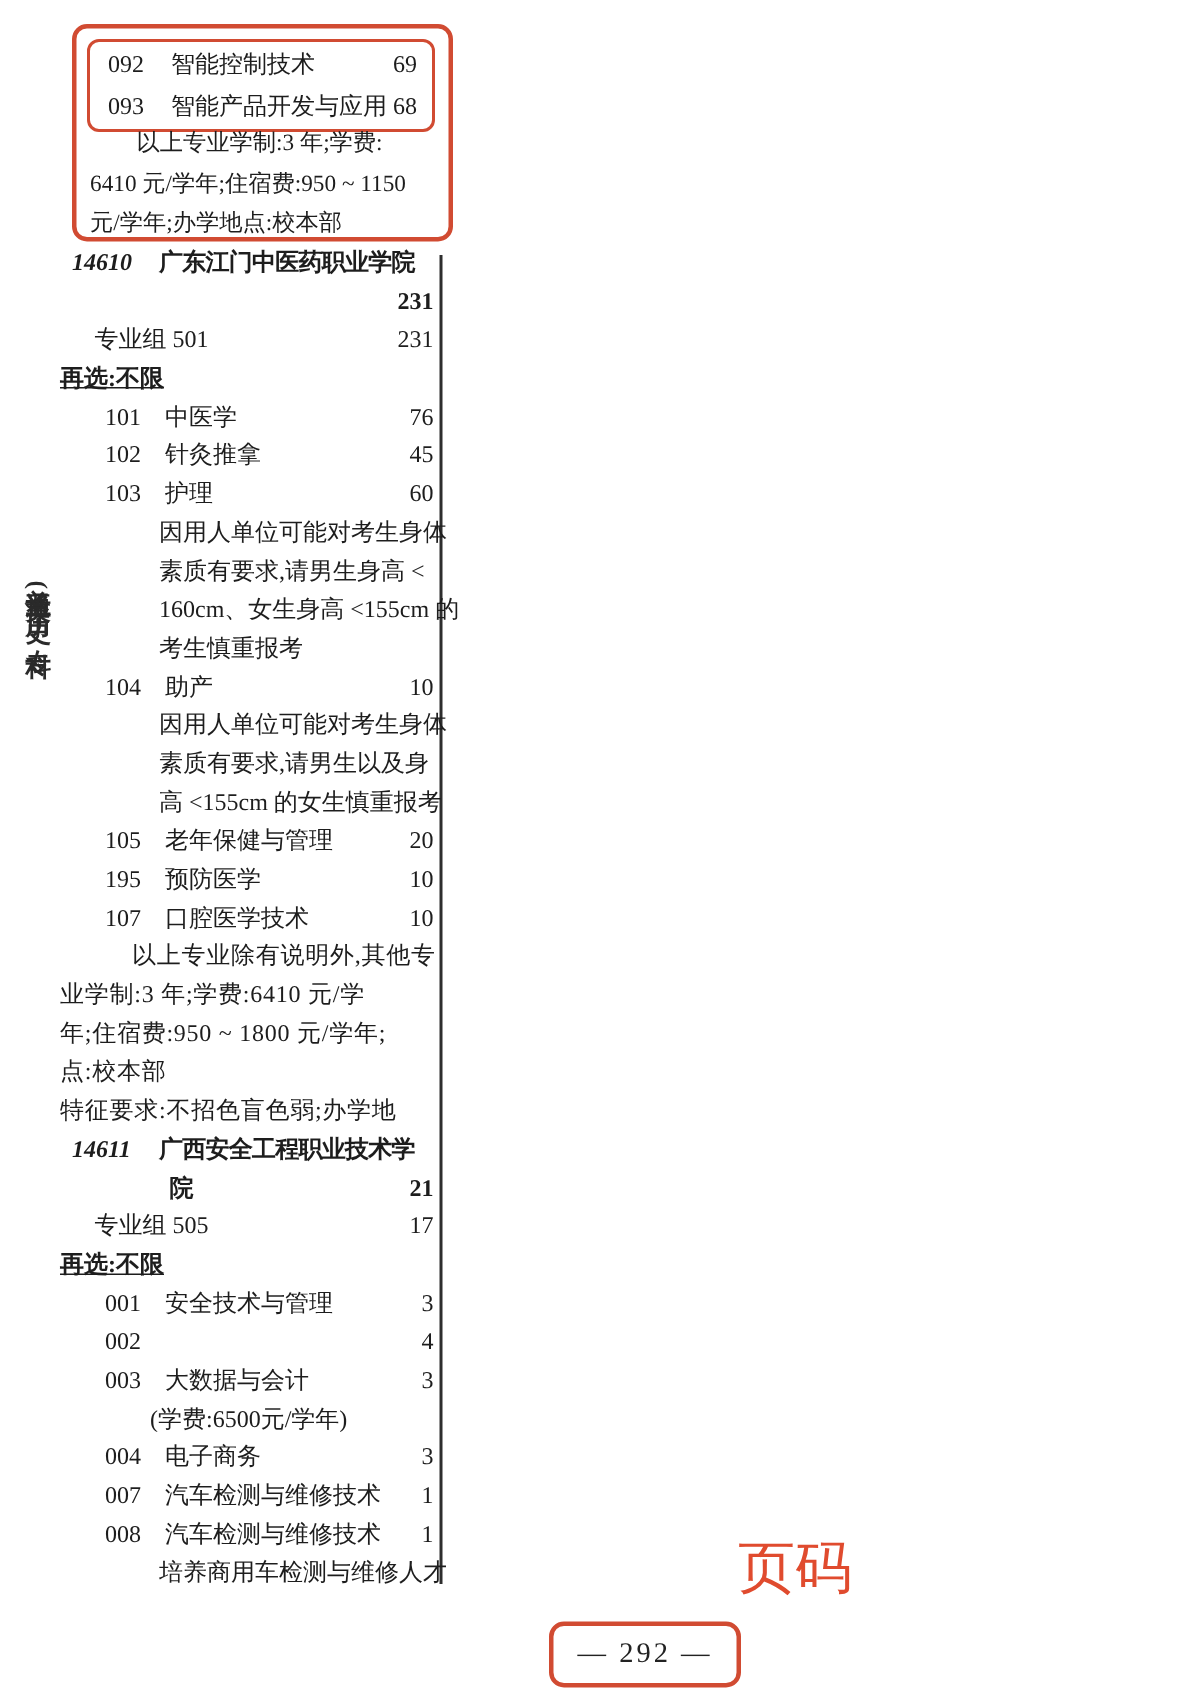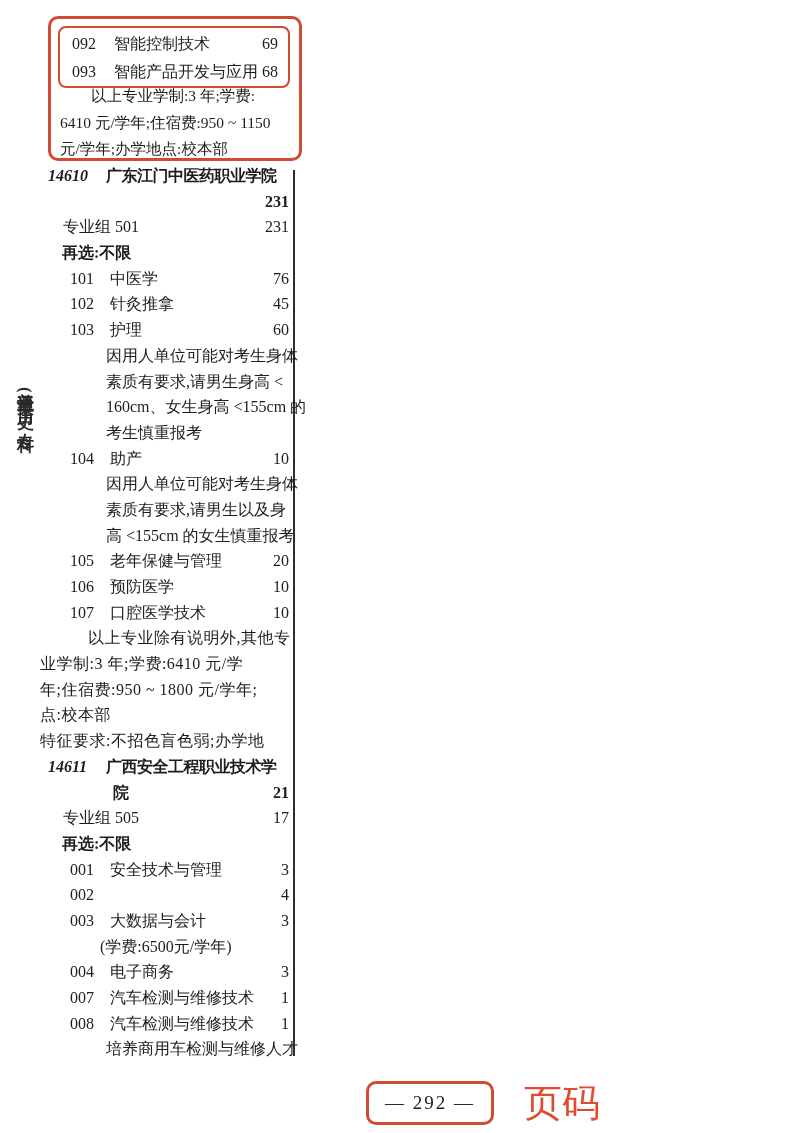--- a/index.html
+++ b/index.html
@@ -57,39 +57,39 @@
   }
   .row{display:flex;align-items:center;height:25.7px;line-height:25.7px;white-space:nowrap;}
   .row .val{margin-left:auto;}
   .r-inst{font-weight:bold;}
   .r-inst .code{margin-left:8px;width:58px;font-style:italic;}
   .r-inst .name{flex:1;letter-spacing:-0.5px;}
   .r-instcont{font-weight:bold;}
   .r-instcont .name{margin-left:73px;}
   .r-num{font-weight:bold;justify-content:flex-end;}
   .r-group .name{margin-left:23px;}
-  .r-resel .name{margin-left:22px;font-weight:bold;}
+  .r-resel .name{font-weight:bold;text-decoration:underline;}
   .r-major .code{margin-left:30px;width:40px;}
   .r-major .name{flex:1;}
   .r-note .name{margin-left:66px;}
   .r-pnote .name{margin-left:60px;text-align:center;}
   .r-inote .name{margin-left:48px;letter-spacing:0.5px;}
   .r-fnote .name{margin-left:0;letter-spacing:0.5px;}
   
   .annotation{
     font-family:"Liberation Sans","DejaVu Sans",sans-serif;
     color:var(--annotation-red,#e04b2e);
   }
   .fields-annotation{
     position:absolute;left:309px;top:35px;
     font-size:35px;letter-spacing:0px;white-space:nowrap;
   }
   .page-annotation{
-    position:absolute;left:492px;top:1078px;
-    font-size:38px;white-space:nowrap;margin-left:32px;
+    position:absolute;left:492px;top:1020px;
+    font-size:38px;white-space:nowrap;
   }
   
   .pagenum-box{
     position:absolute;left:366px;top:1081px;
     width:128px;height:44px;
     border:3.5px solid var(--accent);
     border-radius:10px;
     display:flex;align-items:center;justify-content:center;
   }
   .pagenum-text{font-size:19px;letter-spacing:2px;color:#222;}
@@ -181,21 +181,21 @@
       </div>
       <div class="row r-note">
         <span class="name">高 &lt;155cm 的女生慎重报考</span>
       </div>
       <div class="row r-major">
         <span class="code">105</span>
         <span class="name">老年保健与管理</span>
         <span class="val">20</span>
       </div>
       <div class="row r-major">
-        <span class="code">106</span>
+        <span class="code">195</span>
         <span class="name">预防医学</span>
         <span class="val">10</span>
       </div>
       <div class="row r-major">
         <span class="code">107</span>
         <span class="name">口腔医学技术</span>
         <span class="val">10</span>
       </div>
       <div class="row r-inote">
         <span class="name">以上专业除有说明外,其他专</span>

